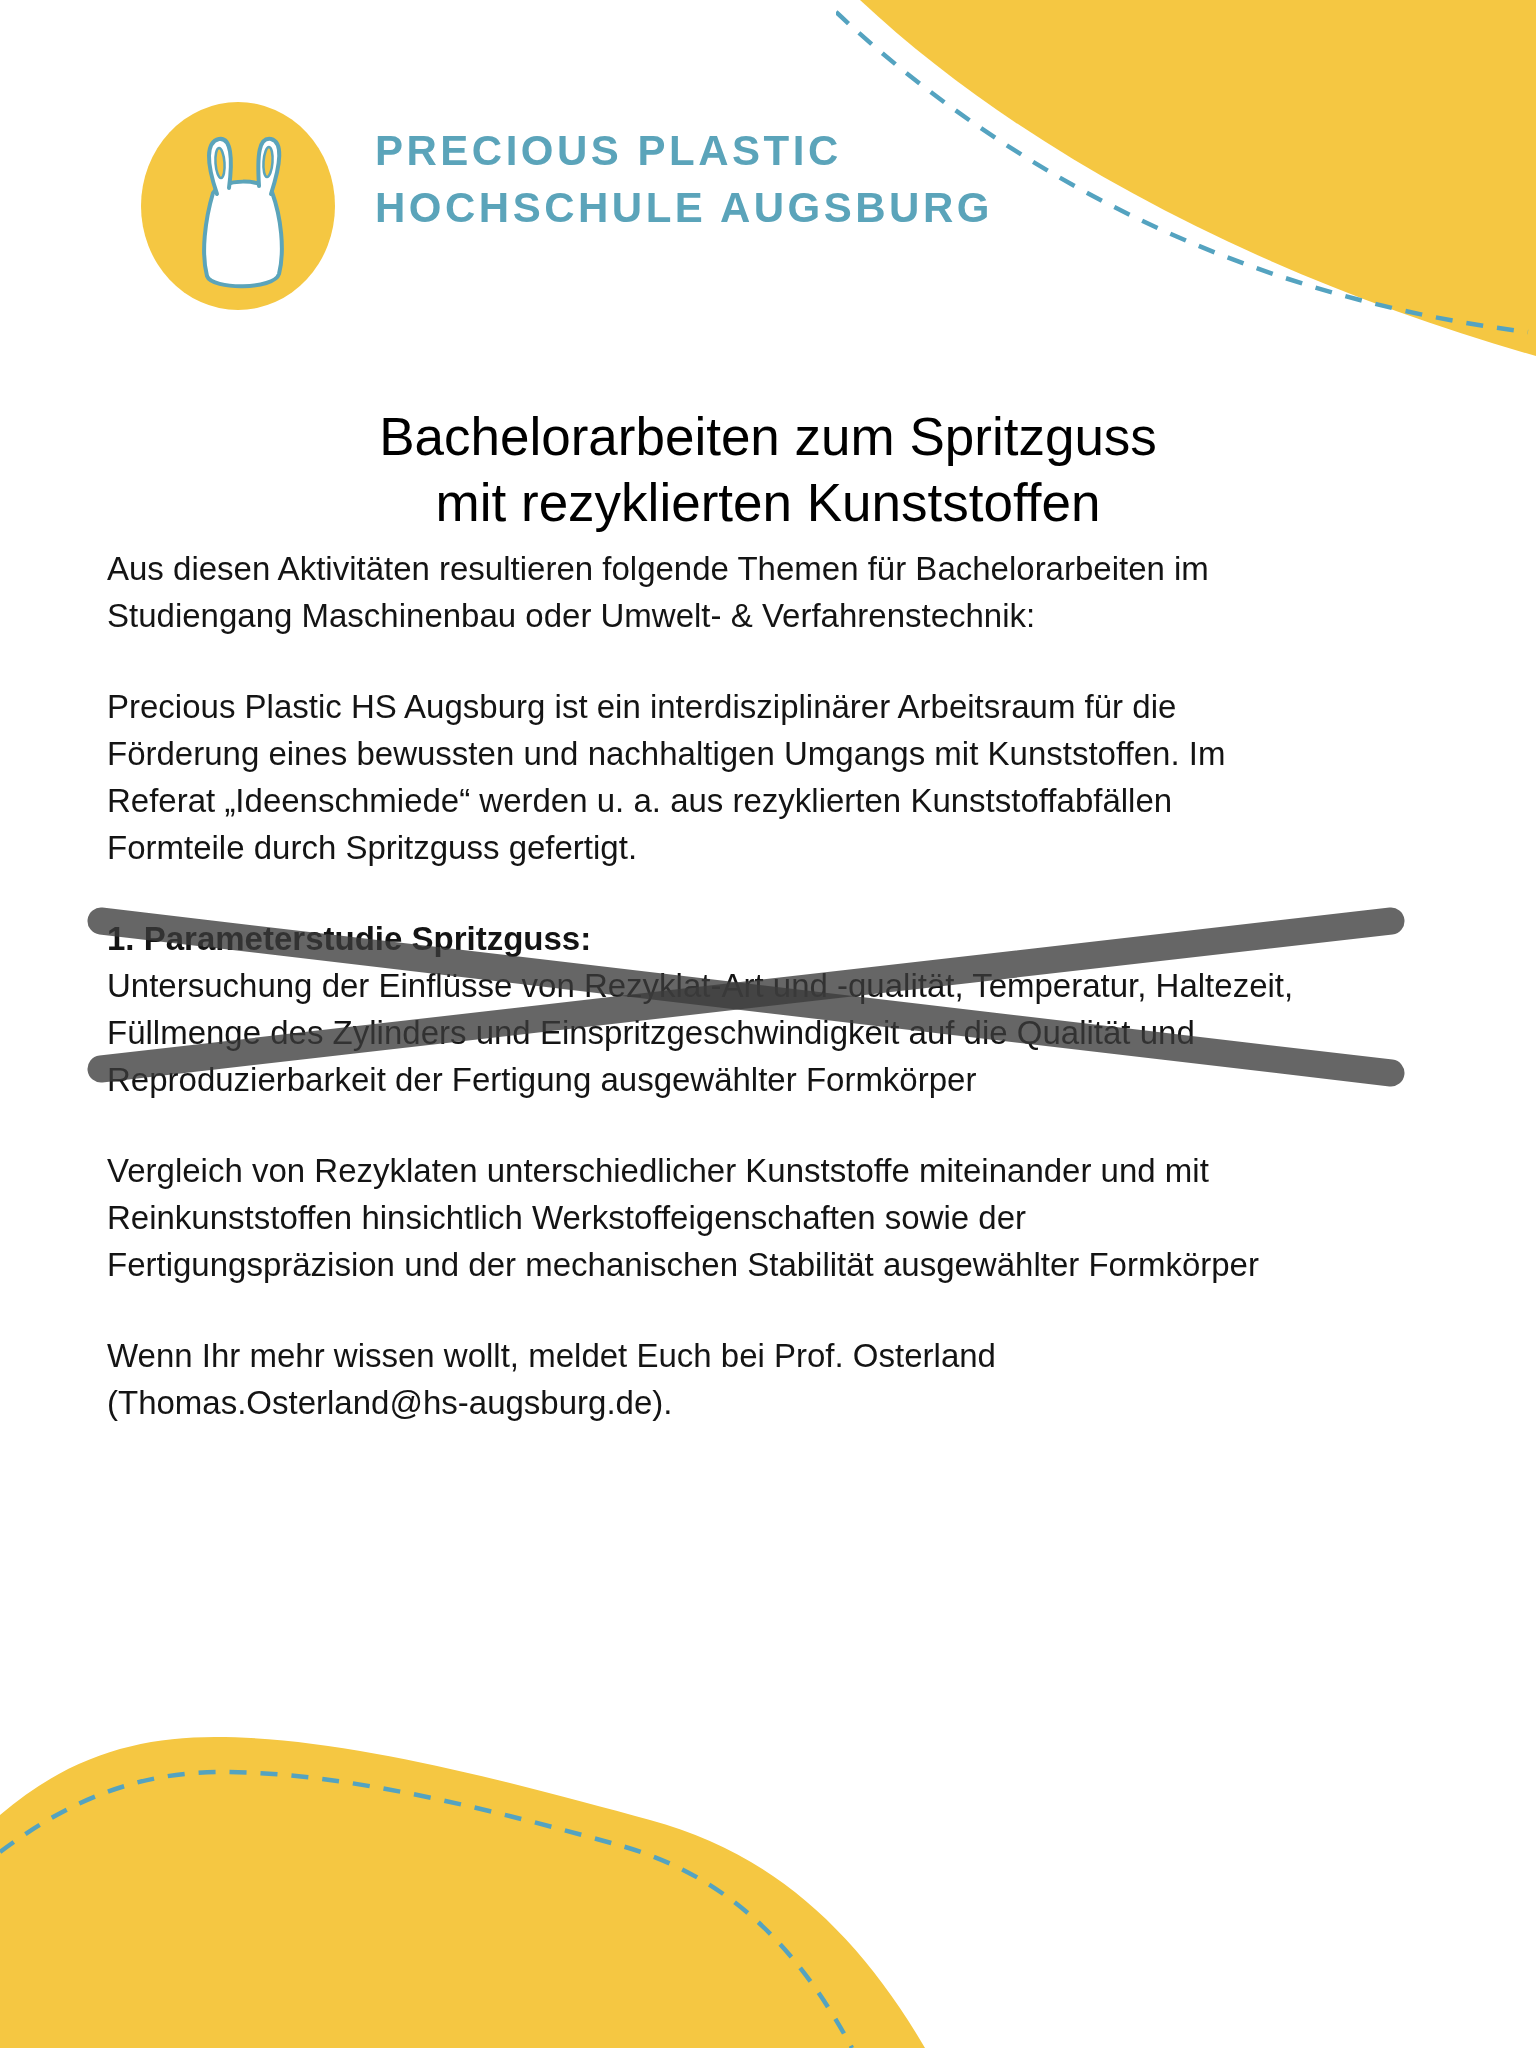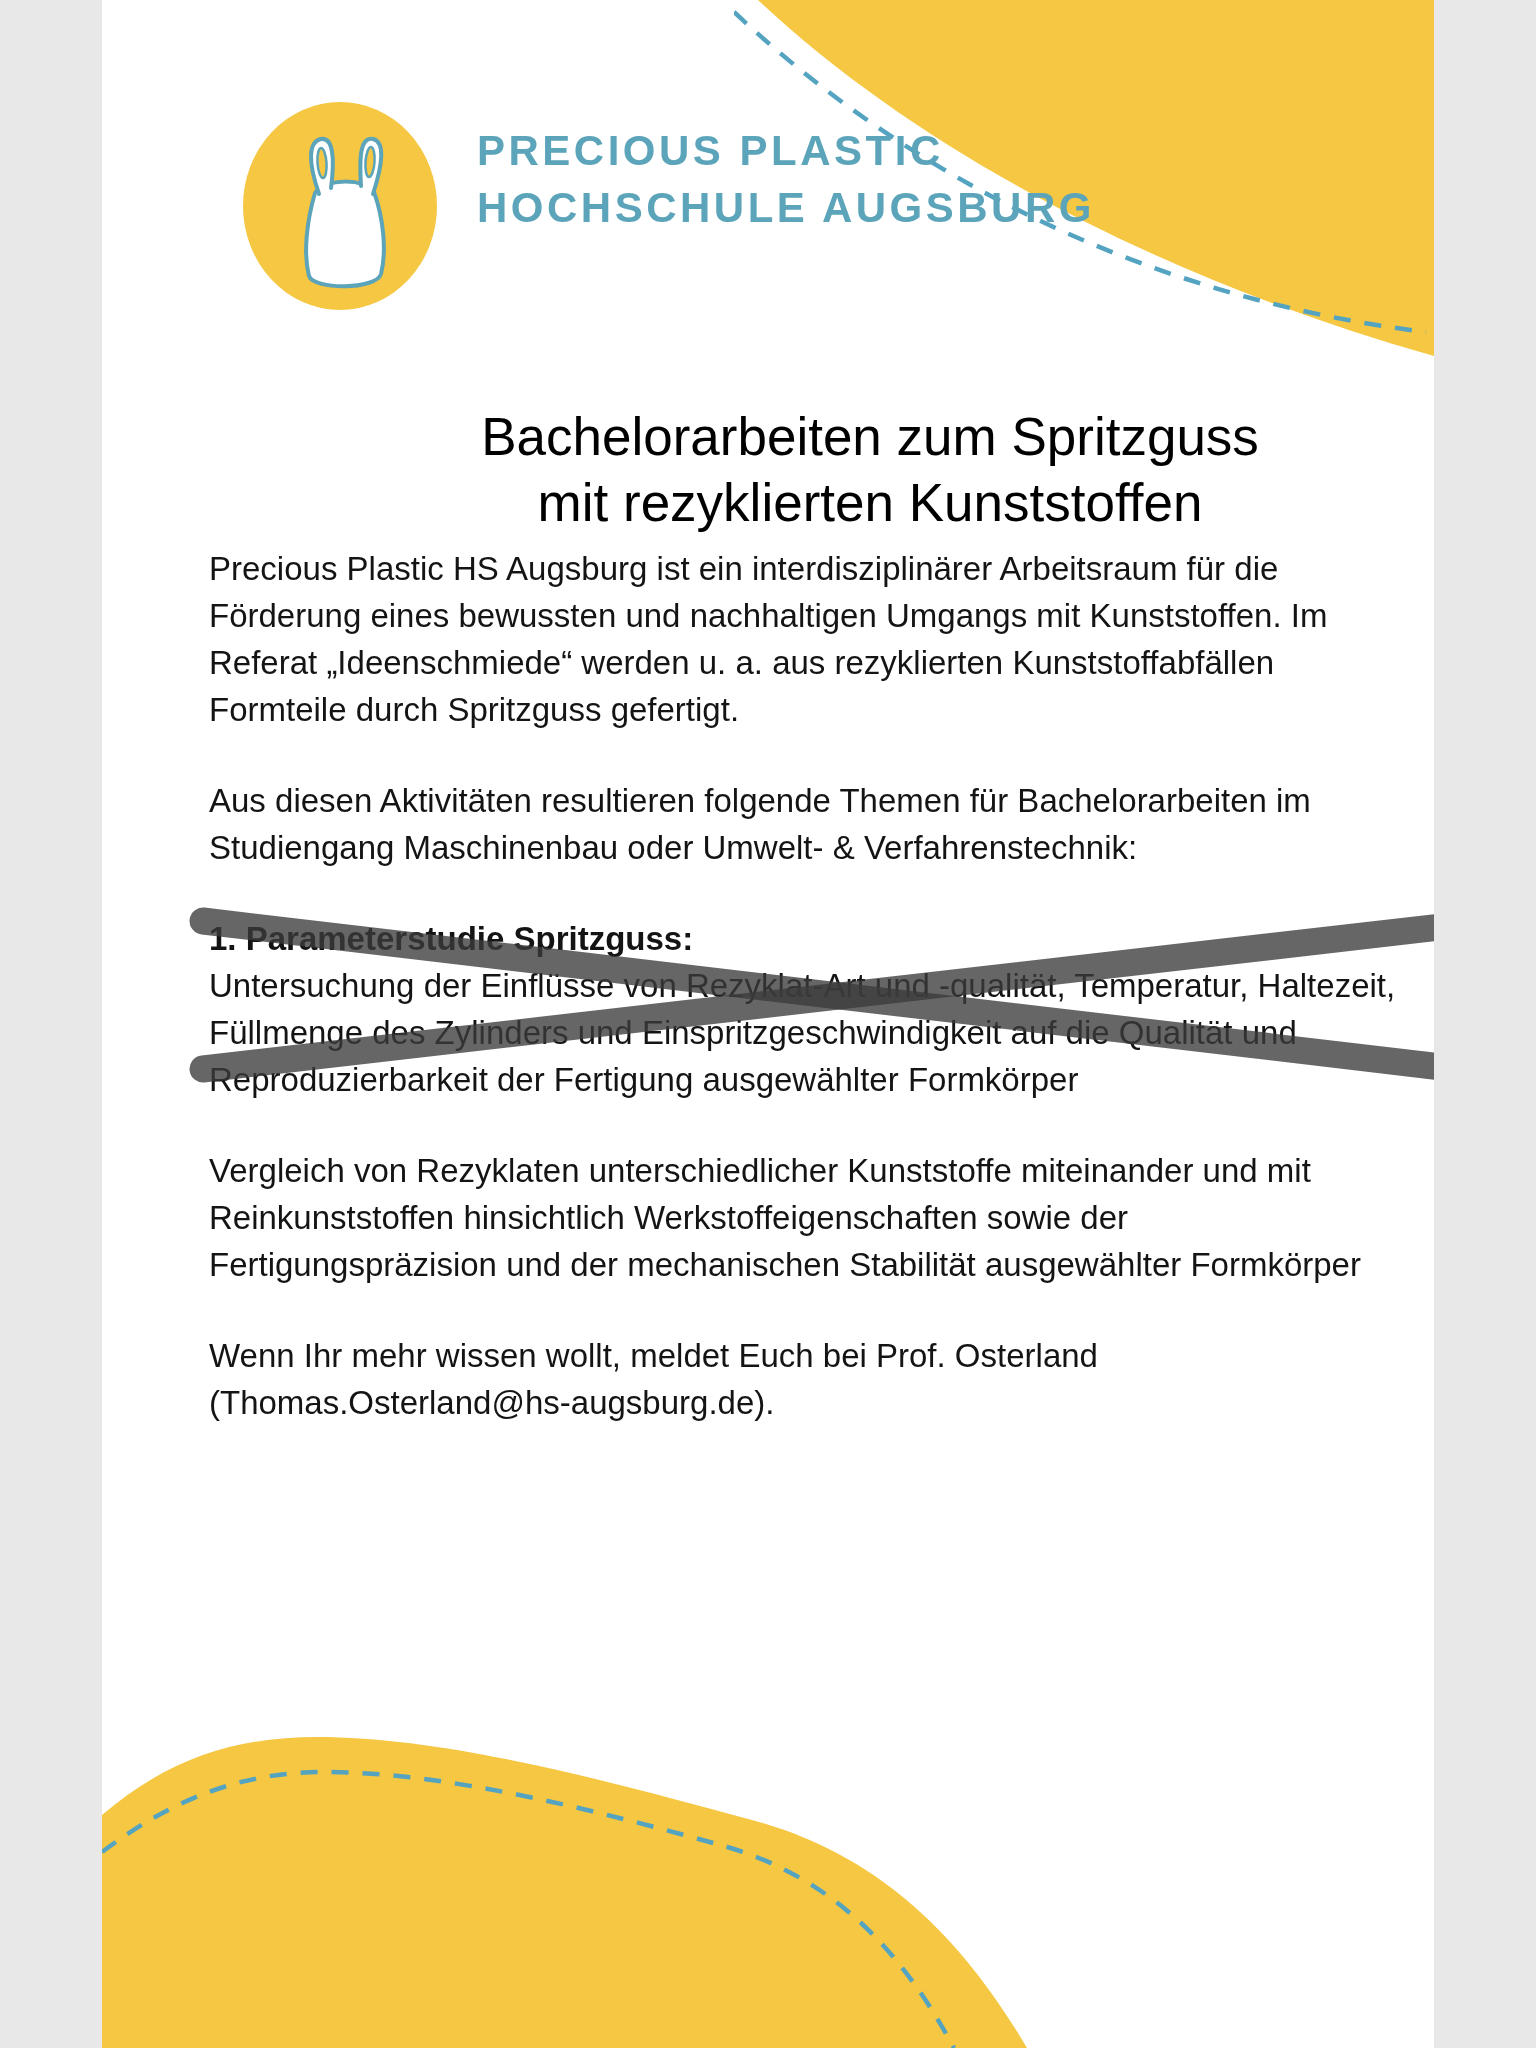--- a/index.html
+++ b/index.html
@@ -1,18 +1,18 @@
 <!DOCTYPE html>
 <html><head>
 <meta charset="utf-8">
 <style>
   html,body{margin:0;padding:0;background:#e8e8e8;}
   .page{
     position:relative;
-    width:1332px;height:2048px;
+    width:1536px;height:2048px;
     background:#ffffff;
     overflow:hidden;
     font-family:"Liberation Sans", sans-serif;
     color:#141414;
     margin:0 auto;
   }
   
   .deco{position:absolute;z-index:0;pointer-events:none;}
   .deco-top-right{top:0;right:0;width:700px;height:420px;}
   .deco-bottom{left:0;bottom:0;width:1536px;height:348px;}
@@ -71,27 +71,27 @@
     </svg>
   </div>
   <div class="logo-text">PRECIOUS PLASTIC
 HOCHSCHULE AUGSBURG</div>
 
   <h1 class="title">Bachelorarbeiten zum Spritzguss
 mit rezyklierten Kunststoffen</h1>
 
   <div class="content">
 
+    <p class="block">Aus diesen Aktivitäten resultieren folgende Themen für Bachelorarbeiten im
+Studiengang Maschinenbau oder Umwelt- &amp; Verfahrenstechnik:</p>
+
     <p class="block">Precious Plastic HS Augsburg ist ein interdisziplinärer Arbeitsraum für die
 Förderung eines bewussten und nachhaltigen Umgangs mit Kunststoffen. Im
 Referat „Ideenschmiede“ werden u. a. aus rezyklierten Kunststoffabfällen
 Formteile durch Spritzguss gefertigt.</p>
-
-    <p class="block">Aus diesen Aktivitäten resultieren folgende Themen für Bachelorarbeiten im
-Studiengang Maschinenbau oder Umwelt- &amp; Verfahrenstechnik:</p>
 
     <div class="section">
       <div class="section-heading">1. Parameterstudie Spritzguss:</div>
       <div class="section-body">Untersuchung der Einflüsse von Rezyklat-Art und -qualität, Temperatur, Haltezeit,
 Füllmenge des Zylinders und Einspritzgeschwindigkeit auf die Qualität und
 Reproduzierbarkeit der Fertigung ausgewählter Formkörper</div>
       <svg class="cross-overlay" viewBox="0 0 1350 196" preserveAspectRatio="none">
         <line x1="30" y1="18" x2="1320" y2="170" stroke="#3B3B3B" stroke-opacity="0.78" stroke-width="27" stroke-linecap="round"></line>
         <line x1="30" y1="166" x2="1320" y2="18" stroke="#3B3B3B" stroke-opacity="0.78" stroke-width="27" stroke-linecap="round"></line>
       </svg>

